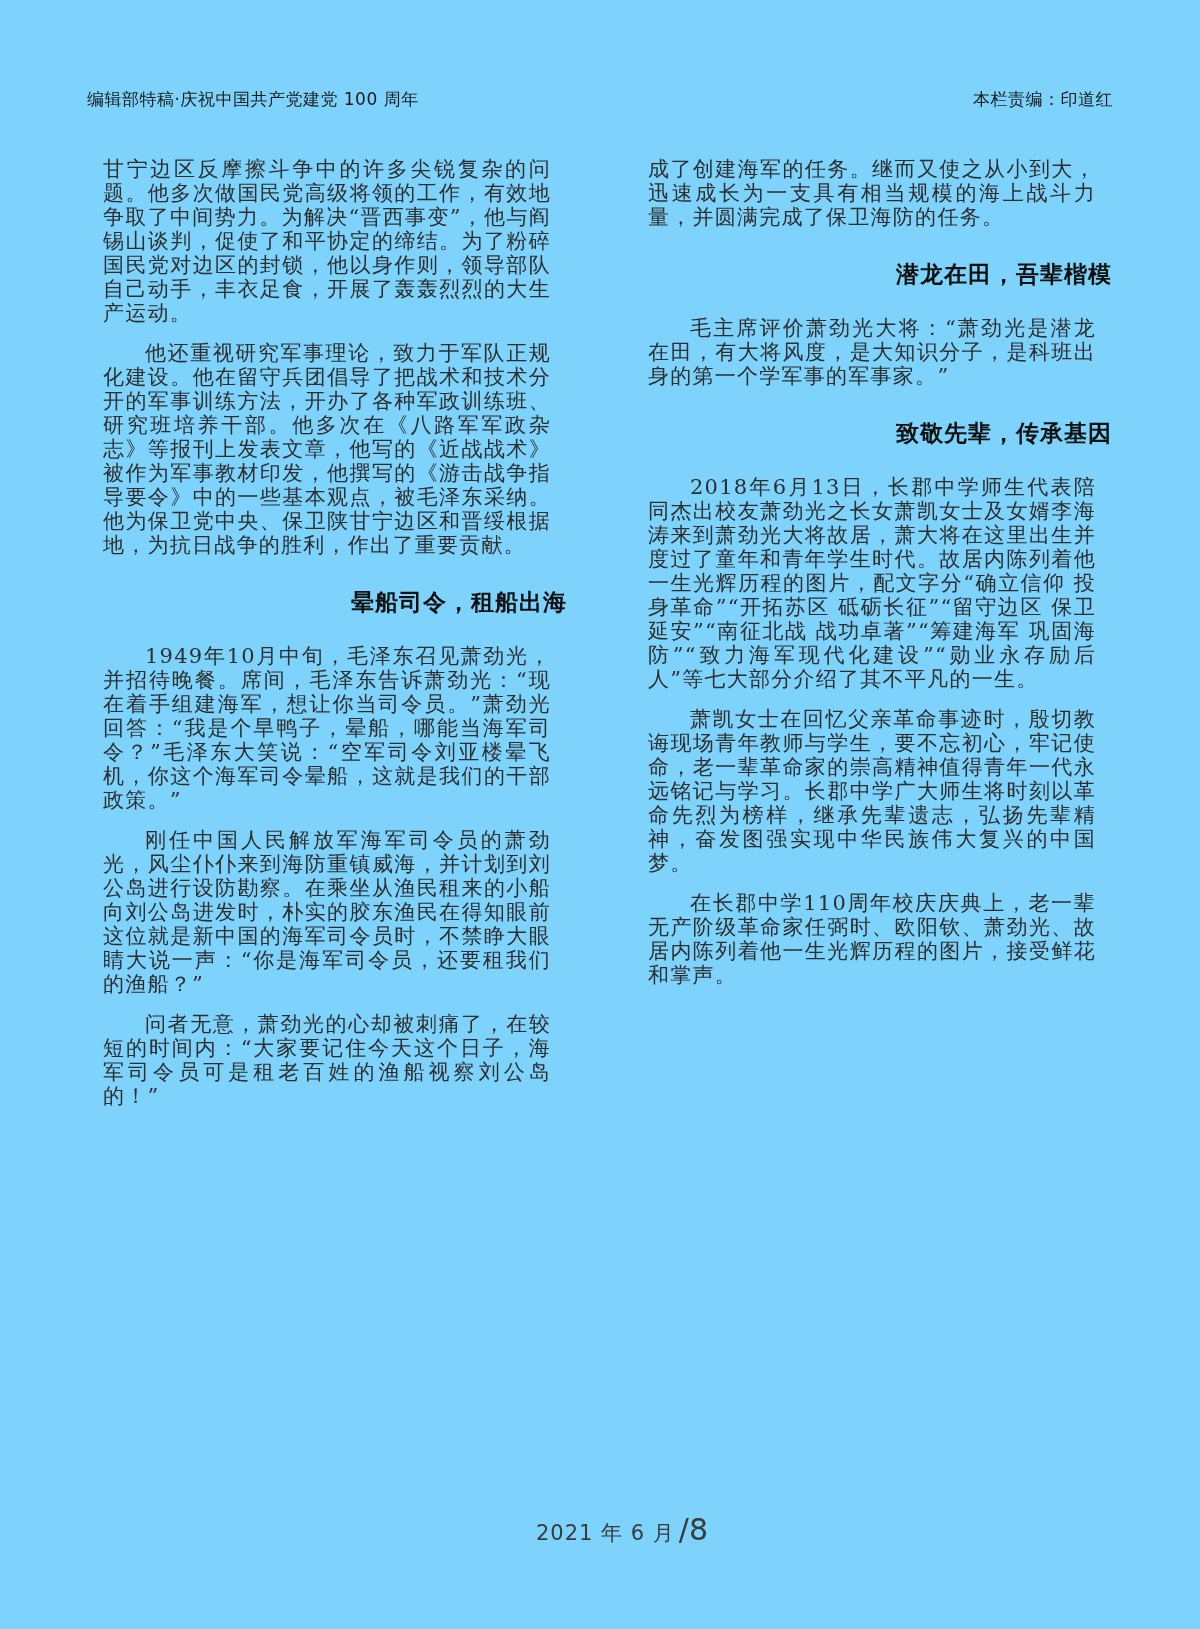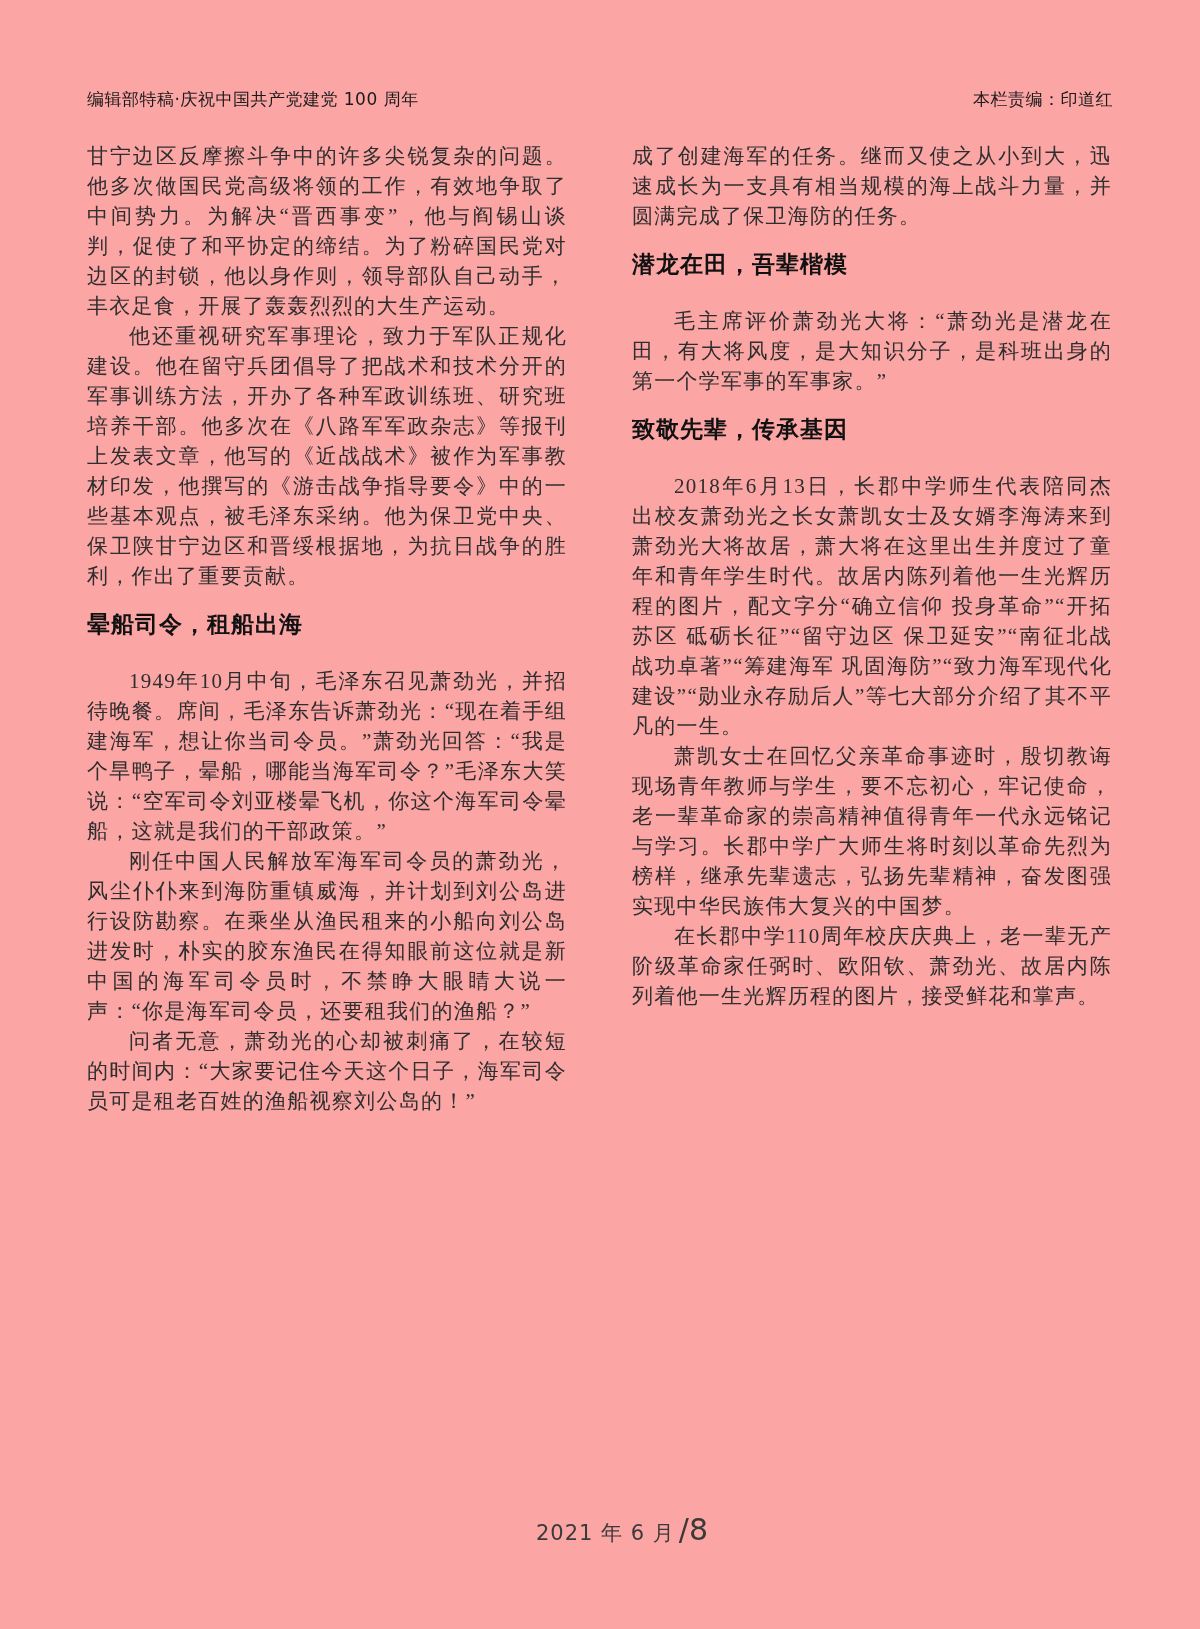--- a/index.html
+++ b/index.html
@@ -5,21 +5,21 @@
   html, body {
     margin: 0;
     padding: 0;
     background: #ffffff;
   }
   .page {
     position: relative;
     width: 1200px;
     height: 1629px;
     margin: 0 auto;
-    background: #fca5a5;
+    background: #7dd3fc;
     overflow: hidden;
     font-family: "DejaVu Serif", serif;
   }
   .pg-header {
     display: flex;
     justify-content: space-between;
     align-items: baseline;
     padding: 88px 87px 0 87px;
     font-family: "DejaVu Sans", "Liberation Sans", sans-serif;
     font-size: 17px;
@@ -30,34 +30,33 @@
     display: flex;
     gap: 65px;
     padding: 0 87px;
     margin-top: 30px;
   }
   .col {
     width: 480px;
     flex: 0 0 480px;
   }
   .para {
-    margin: 0;
+    margin: 16px;
     font-size: 21px;
-    line-height: 30px;
+    line-height: 24px;
     letter-spacing: 0.06em;
     text-align: justify;
     color: #2e2e2e;
-    font-family: Liberation Serif, serif;
   }
   .para.indent {
     text-indent: 2em;
   }
   .section-heading {
-    margin: 18px 0 26px 0;
-    text-align: left;
+    margin: 30px 0 26px 0;
+    text-align: right;
     font-family: "DejaVu Sans", "Liberation Sans", sans-serif;
     font-weight: bold;
     font-size: 23px;
     letter-spacing: 1px;
     color: #111111;
   }
   .pg-footer {
     position: absolute;
     left: 0;
     right: 0;

